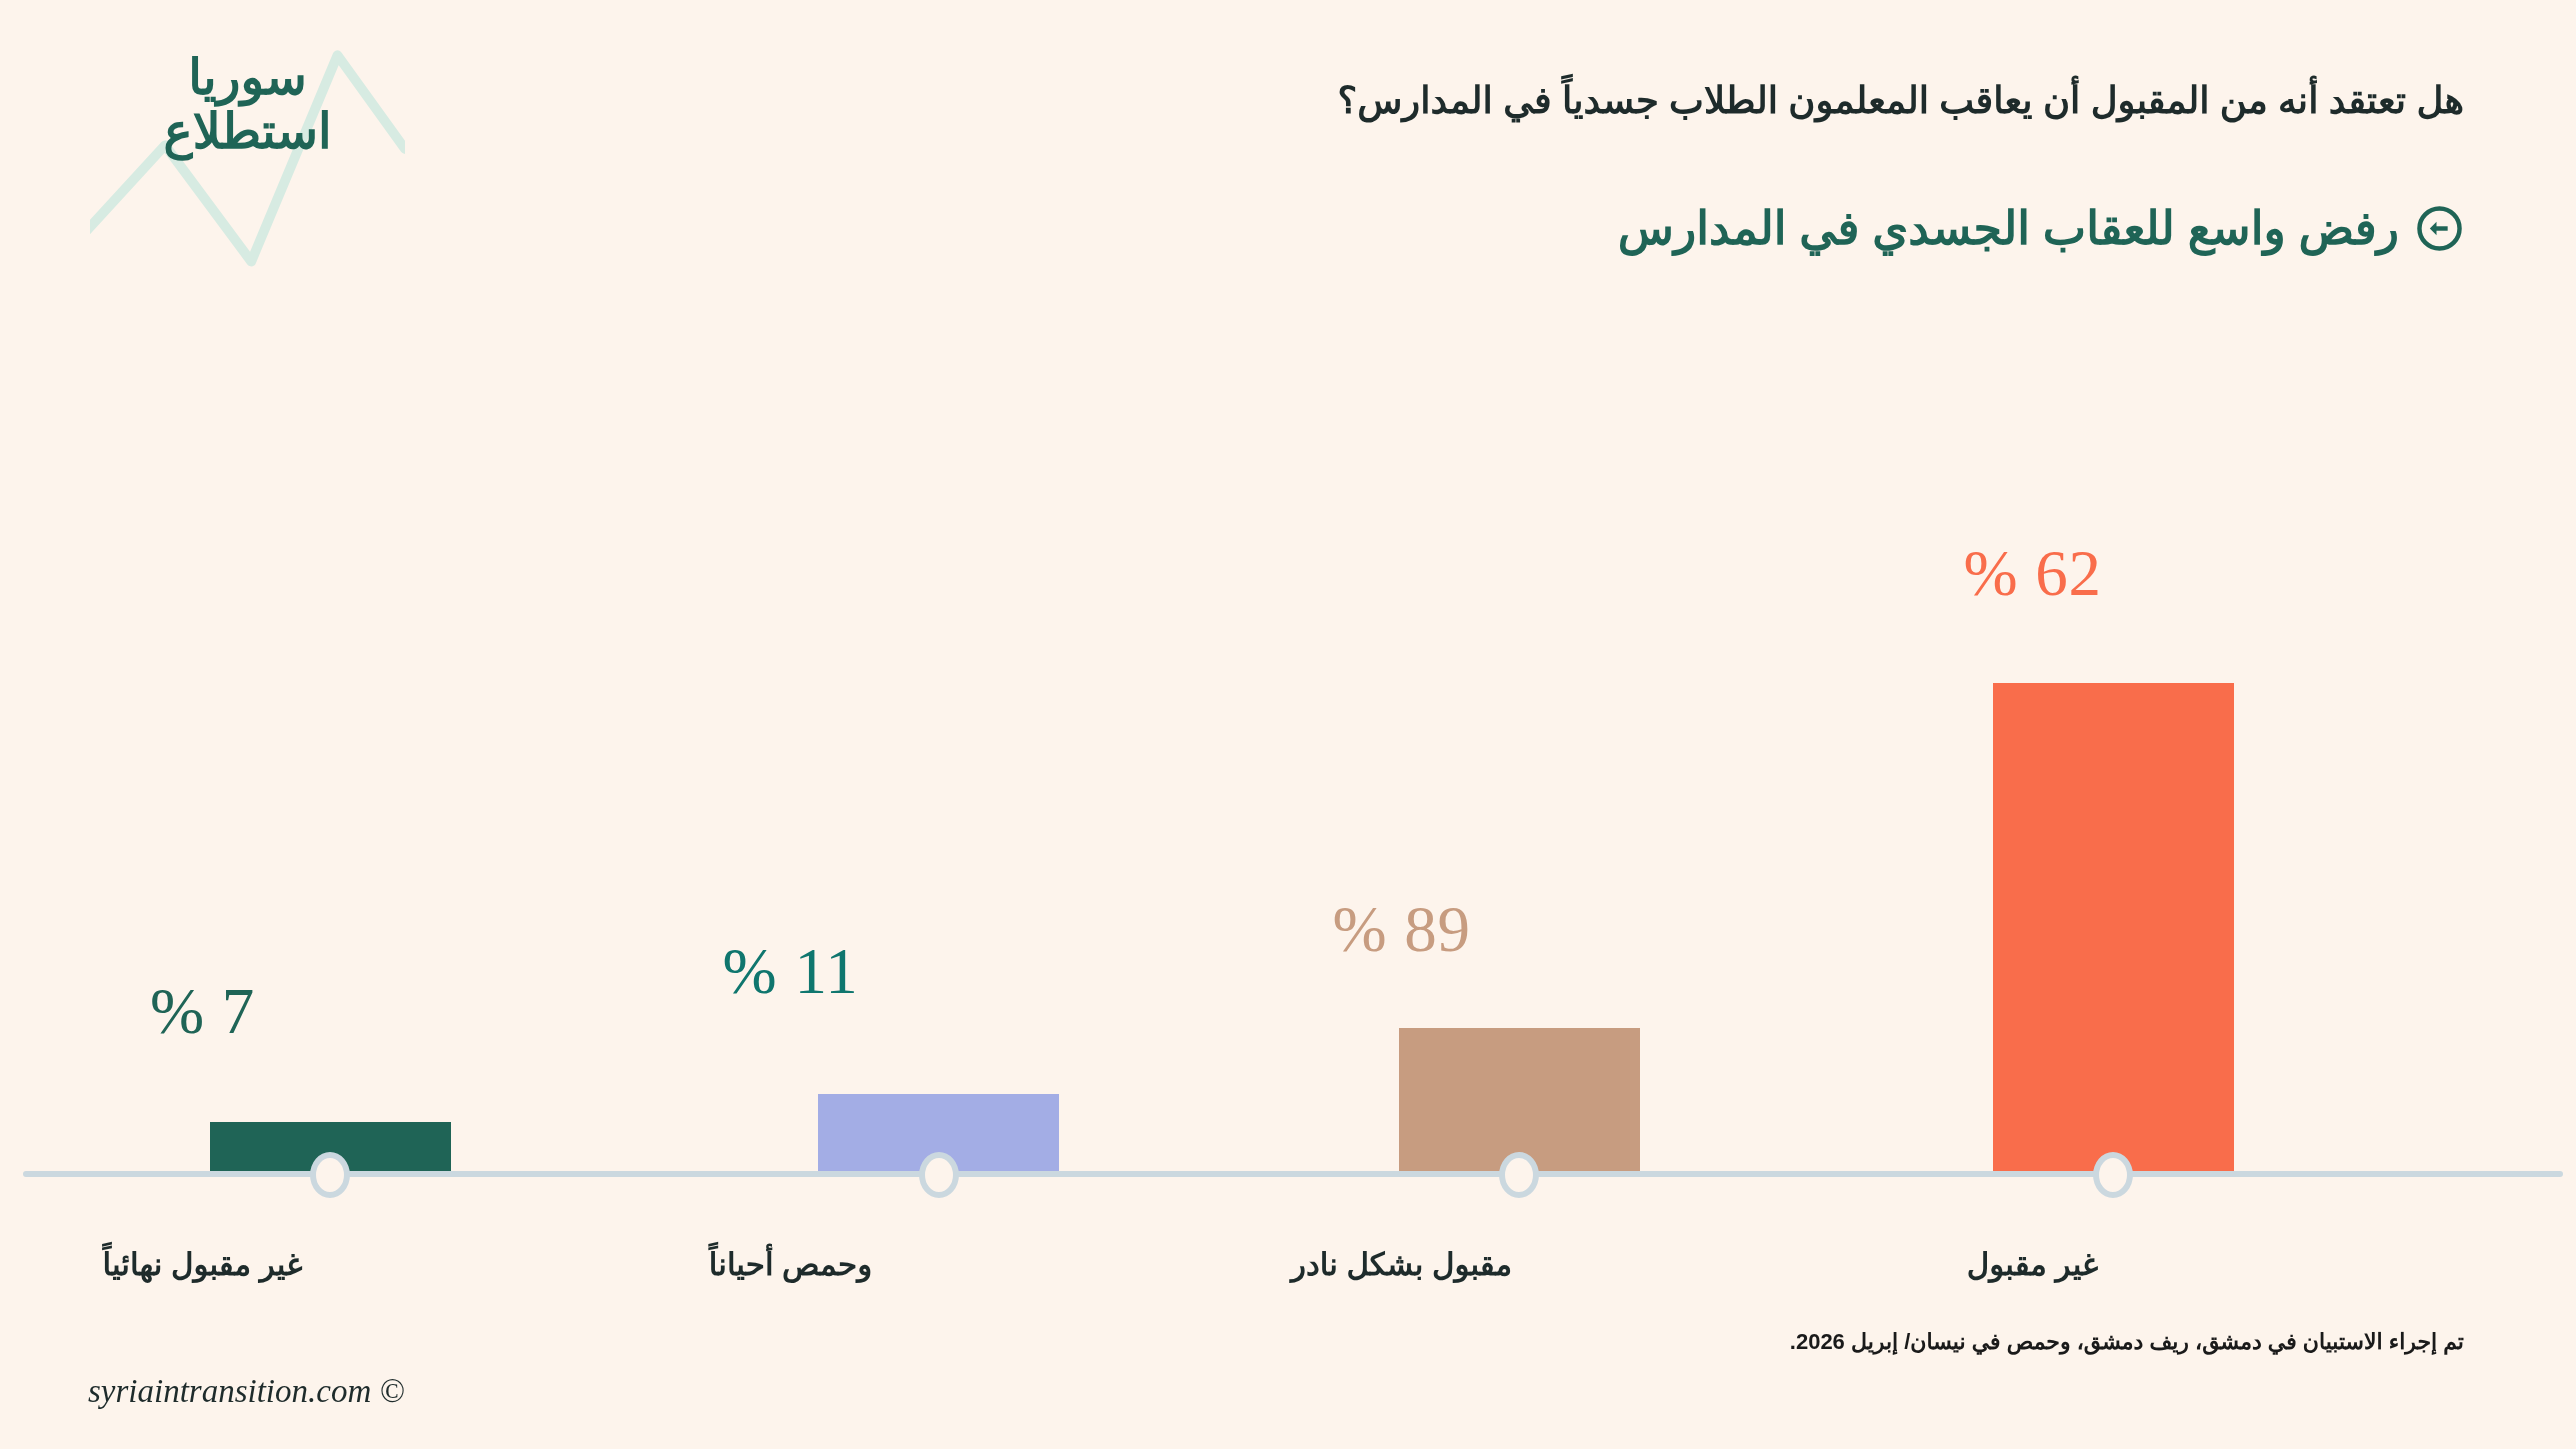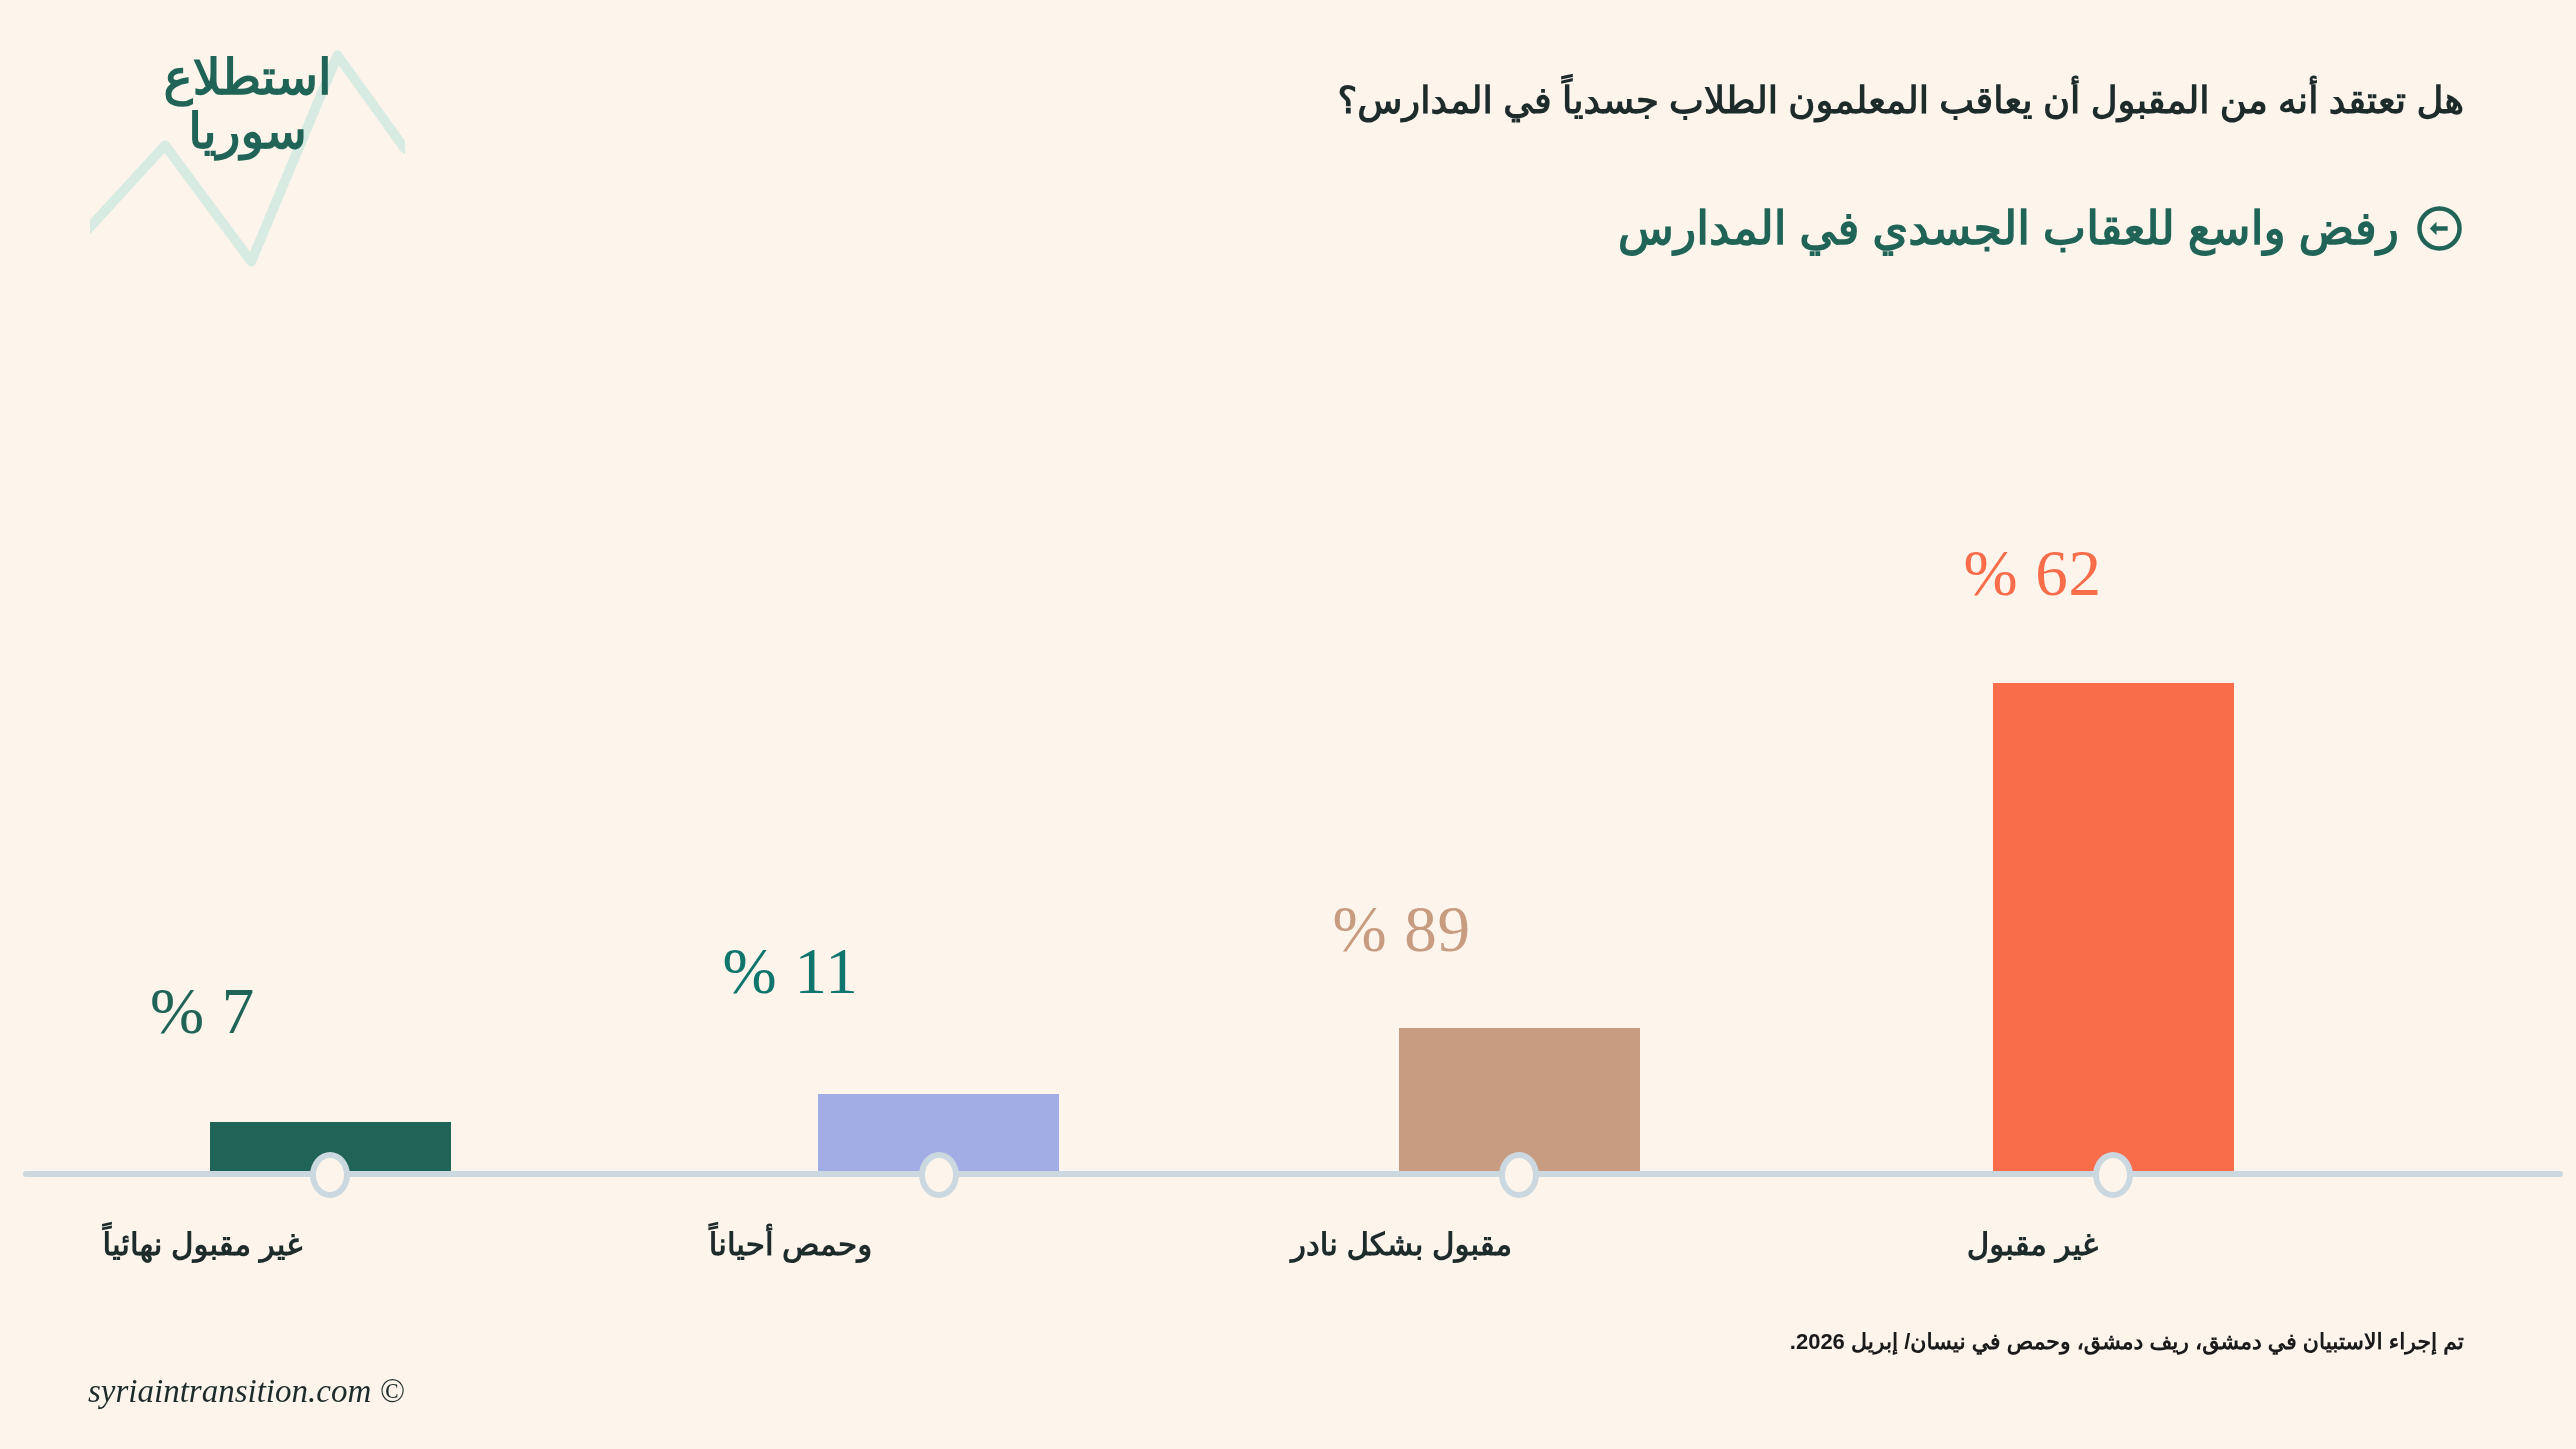--- a/index.html
+++ b/index.html
@@ -57,20 +57,21 @@
     position:absolute; text-align:center;
     font-family:"Liberation Serif", serif;
     font-size:65px; font-weight:400;
     letter-spacing:0.7px; white-space:nowrap;
   }
   .cat{
     position:absolute; text-align:center; direction:rtl;
     font-family:"Liberation Sans", sans-serif;
     font-size:31px; font-weight:700; color:#1E2B2B;
     white-space:nowrap;
+    margin-top:20px;
   }
   #baseline{
     position:absolute; left:22.5px; top:1171px;
     width:2540px; height:6px; background:#CBD8DF; border-radius:3px;
   }
   .node{
     position:absolute; width:40px; height:46px;
     border:6px solid #CBD8DF; border-radius:50%;
     background:#FDF4EC; box-sizing:border-box;
   }
@@ -90,22 +91,22 @@
   }
 </style>
 </head>
 <body>
 
 <div id="logo">
   <svg class="zig" viewBox="0 0 420 360" aria-hidden="true">
     <polyline points="-10,295 100,175 215,330 330,55 420,180" fill="none" stroke="#D7EBE2" stroke-width="13" stroke-linecap="round" stroke-linejoin="round"></polyline>
   </svg>
   <div class="wordmark">
+    <span>سوريا</span>
     <span>استطلاع</span>
-    <span>سوريا</span>
   </div>
 </div>
 
 <div id="question">هل تعتقد أنه من المقبول أن يعاقب المعلمون الطلاب جسدياً في المدارس؟</div>
 
 <div id="headline-row">
   <span class="arrow-circle">
     <svg width="49" height="49" viewBox="0 0 66 66" aria-hidden="true">
       <circle cx="33" cy="33" r="27" fill="none" stroke="#1F6456" stroke-width="6"></circle>
       <path d="M44 33 H25" stroke="#1F6456" stroke-width="6" stroke-linecap="butt"></path>

